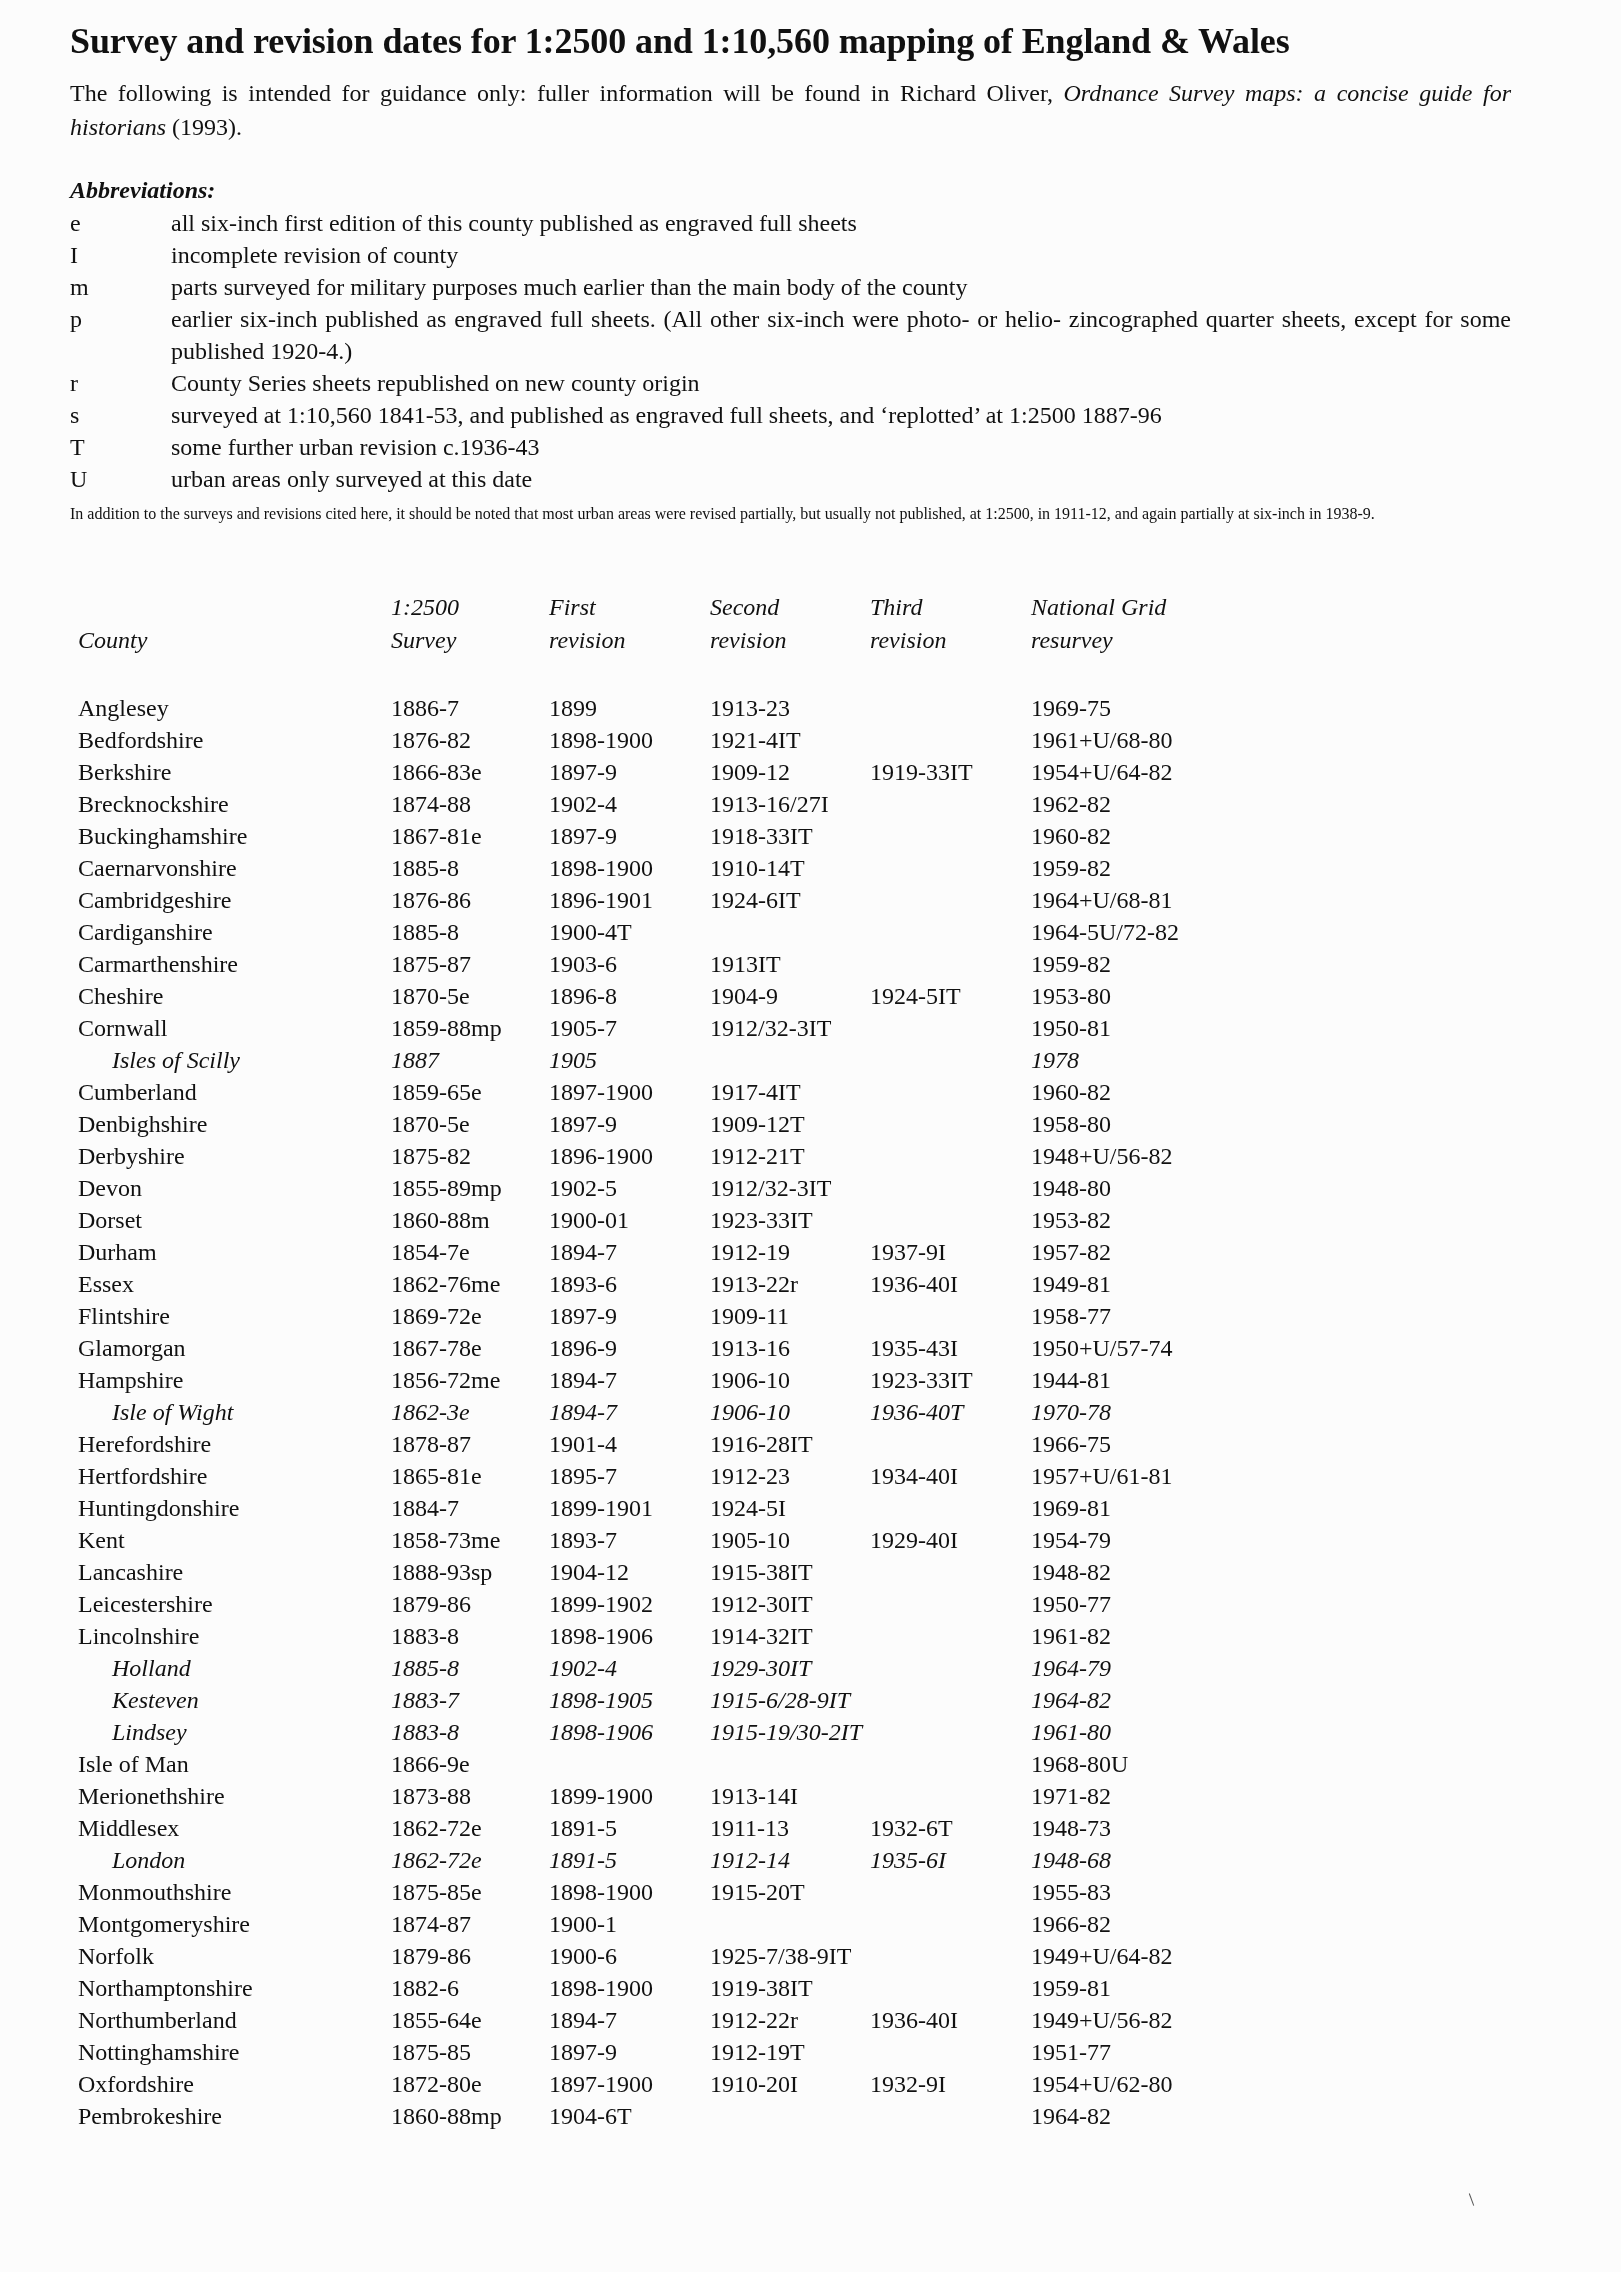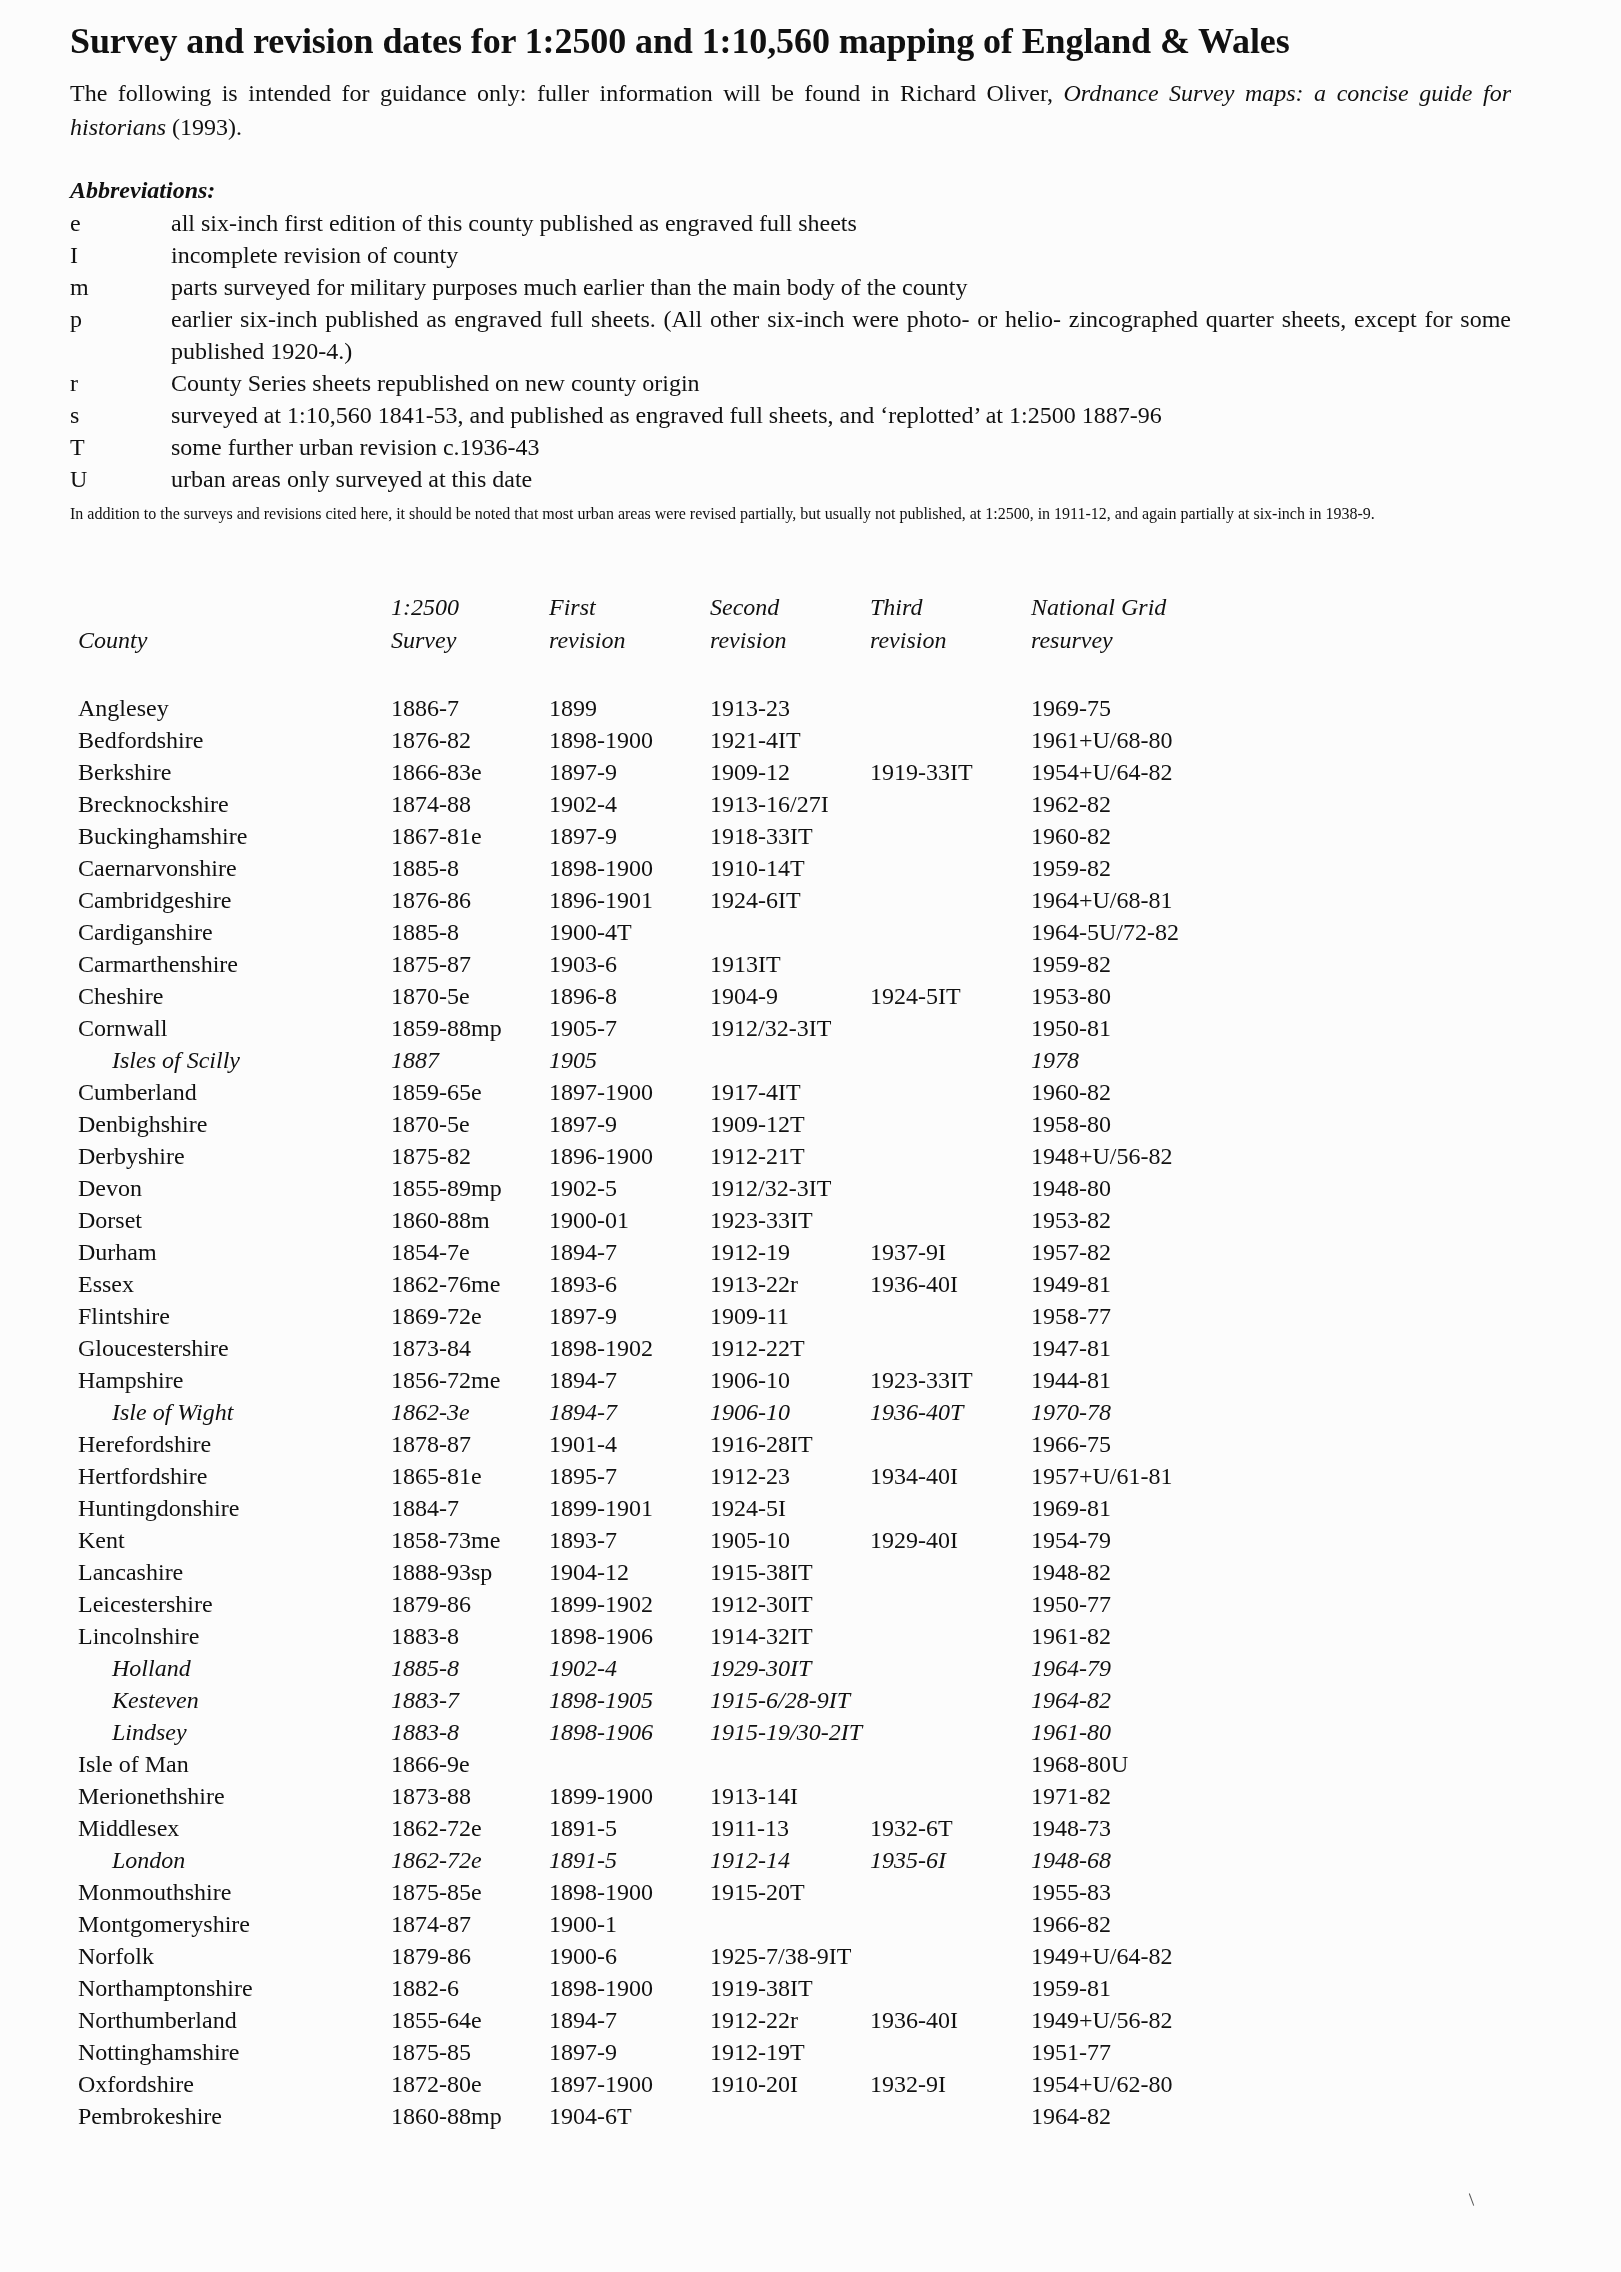--- a/index.html
+++ b/index.html
@@ -285,26 +285,26 @@
       </div>
       <div class="tr">
         <span class="td c0">Flintshire</span>
         <span class="td c1">1869-72e</span>
         <span class="td c2">1897-9</span>
         <span class="td c3">1909-11</span>
         <span class="td c4"></span>
         <span class="td c5">1958-77</span>
       </div>
       <div class="tr">
-        <span class="td c0">Gloucestershire</span>
-        <span class="td c1">1873-84</span>
-        <span class="td c2">1898-1902</span>
-        <span class="td c3">1912-22T</span>
-        <span class="td c4"></span>
-        <span class="td c5">1947-81</span>
+        <span class="td c0">Glamorgan</span>
+        <span class="td c1">1867-78e</span>
+        <span class="td c2">1896-9</span>
+        <span class="td c3">1913-16</span>
+        <span class="td c4">1935-43I</span>
+        <span class="td c5">1950+U/57-74</span>
       </div>
       <div class="tr">
         <span class="td c0">Hampshire</span>
         <span class="td c1">1856-72me</span>
         <span class="td c2">1894-7</span>
         <span class="td c3">1906-10</span>
         <span class="td c4">1923-33IT</span>
         <span class="td c5">1944-81</span>
       </div>
       <div class="tr sub">

